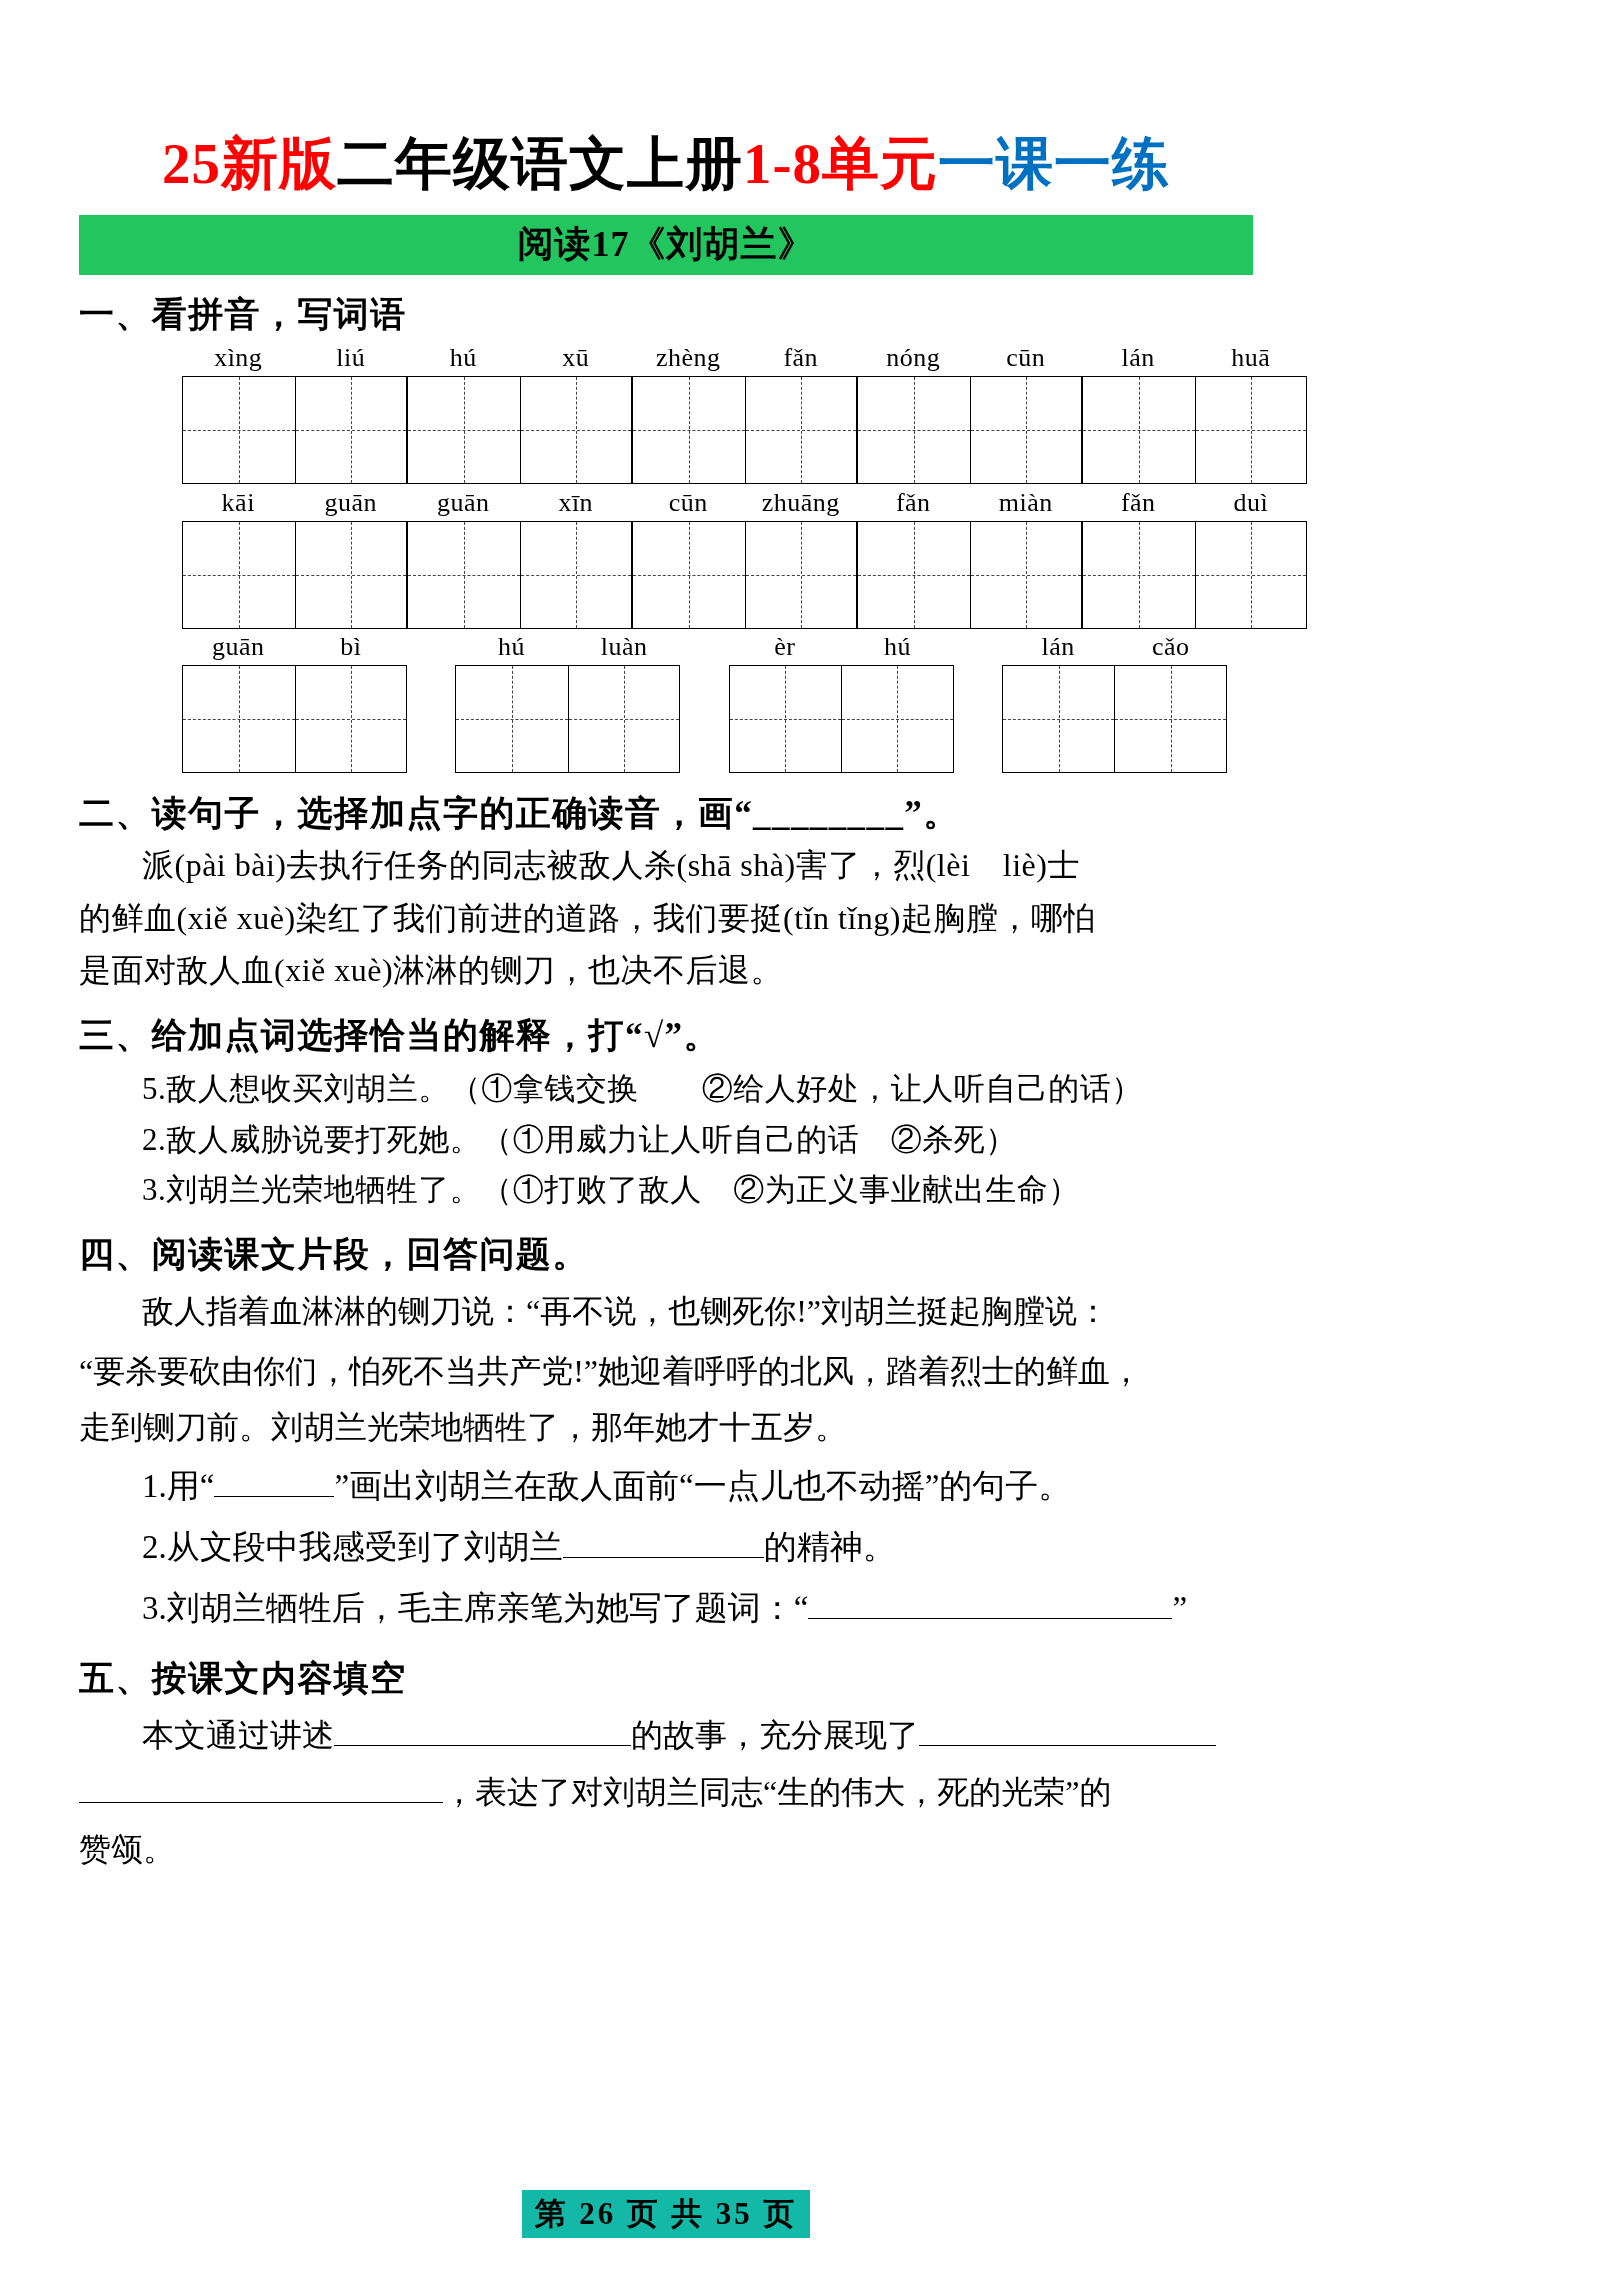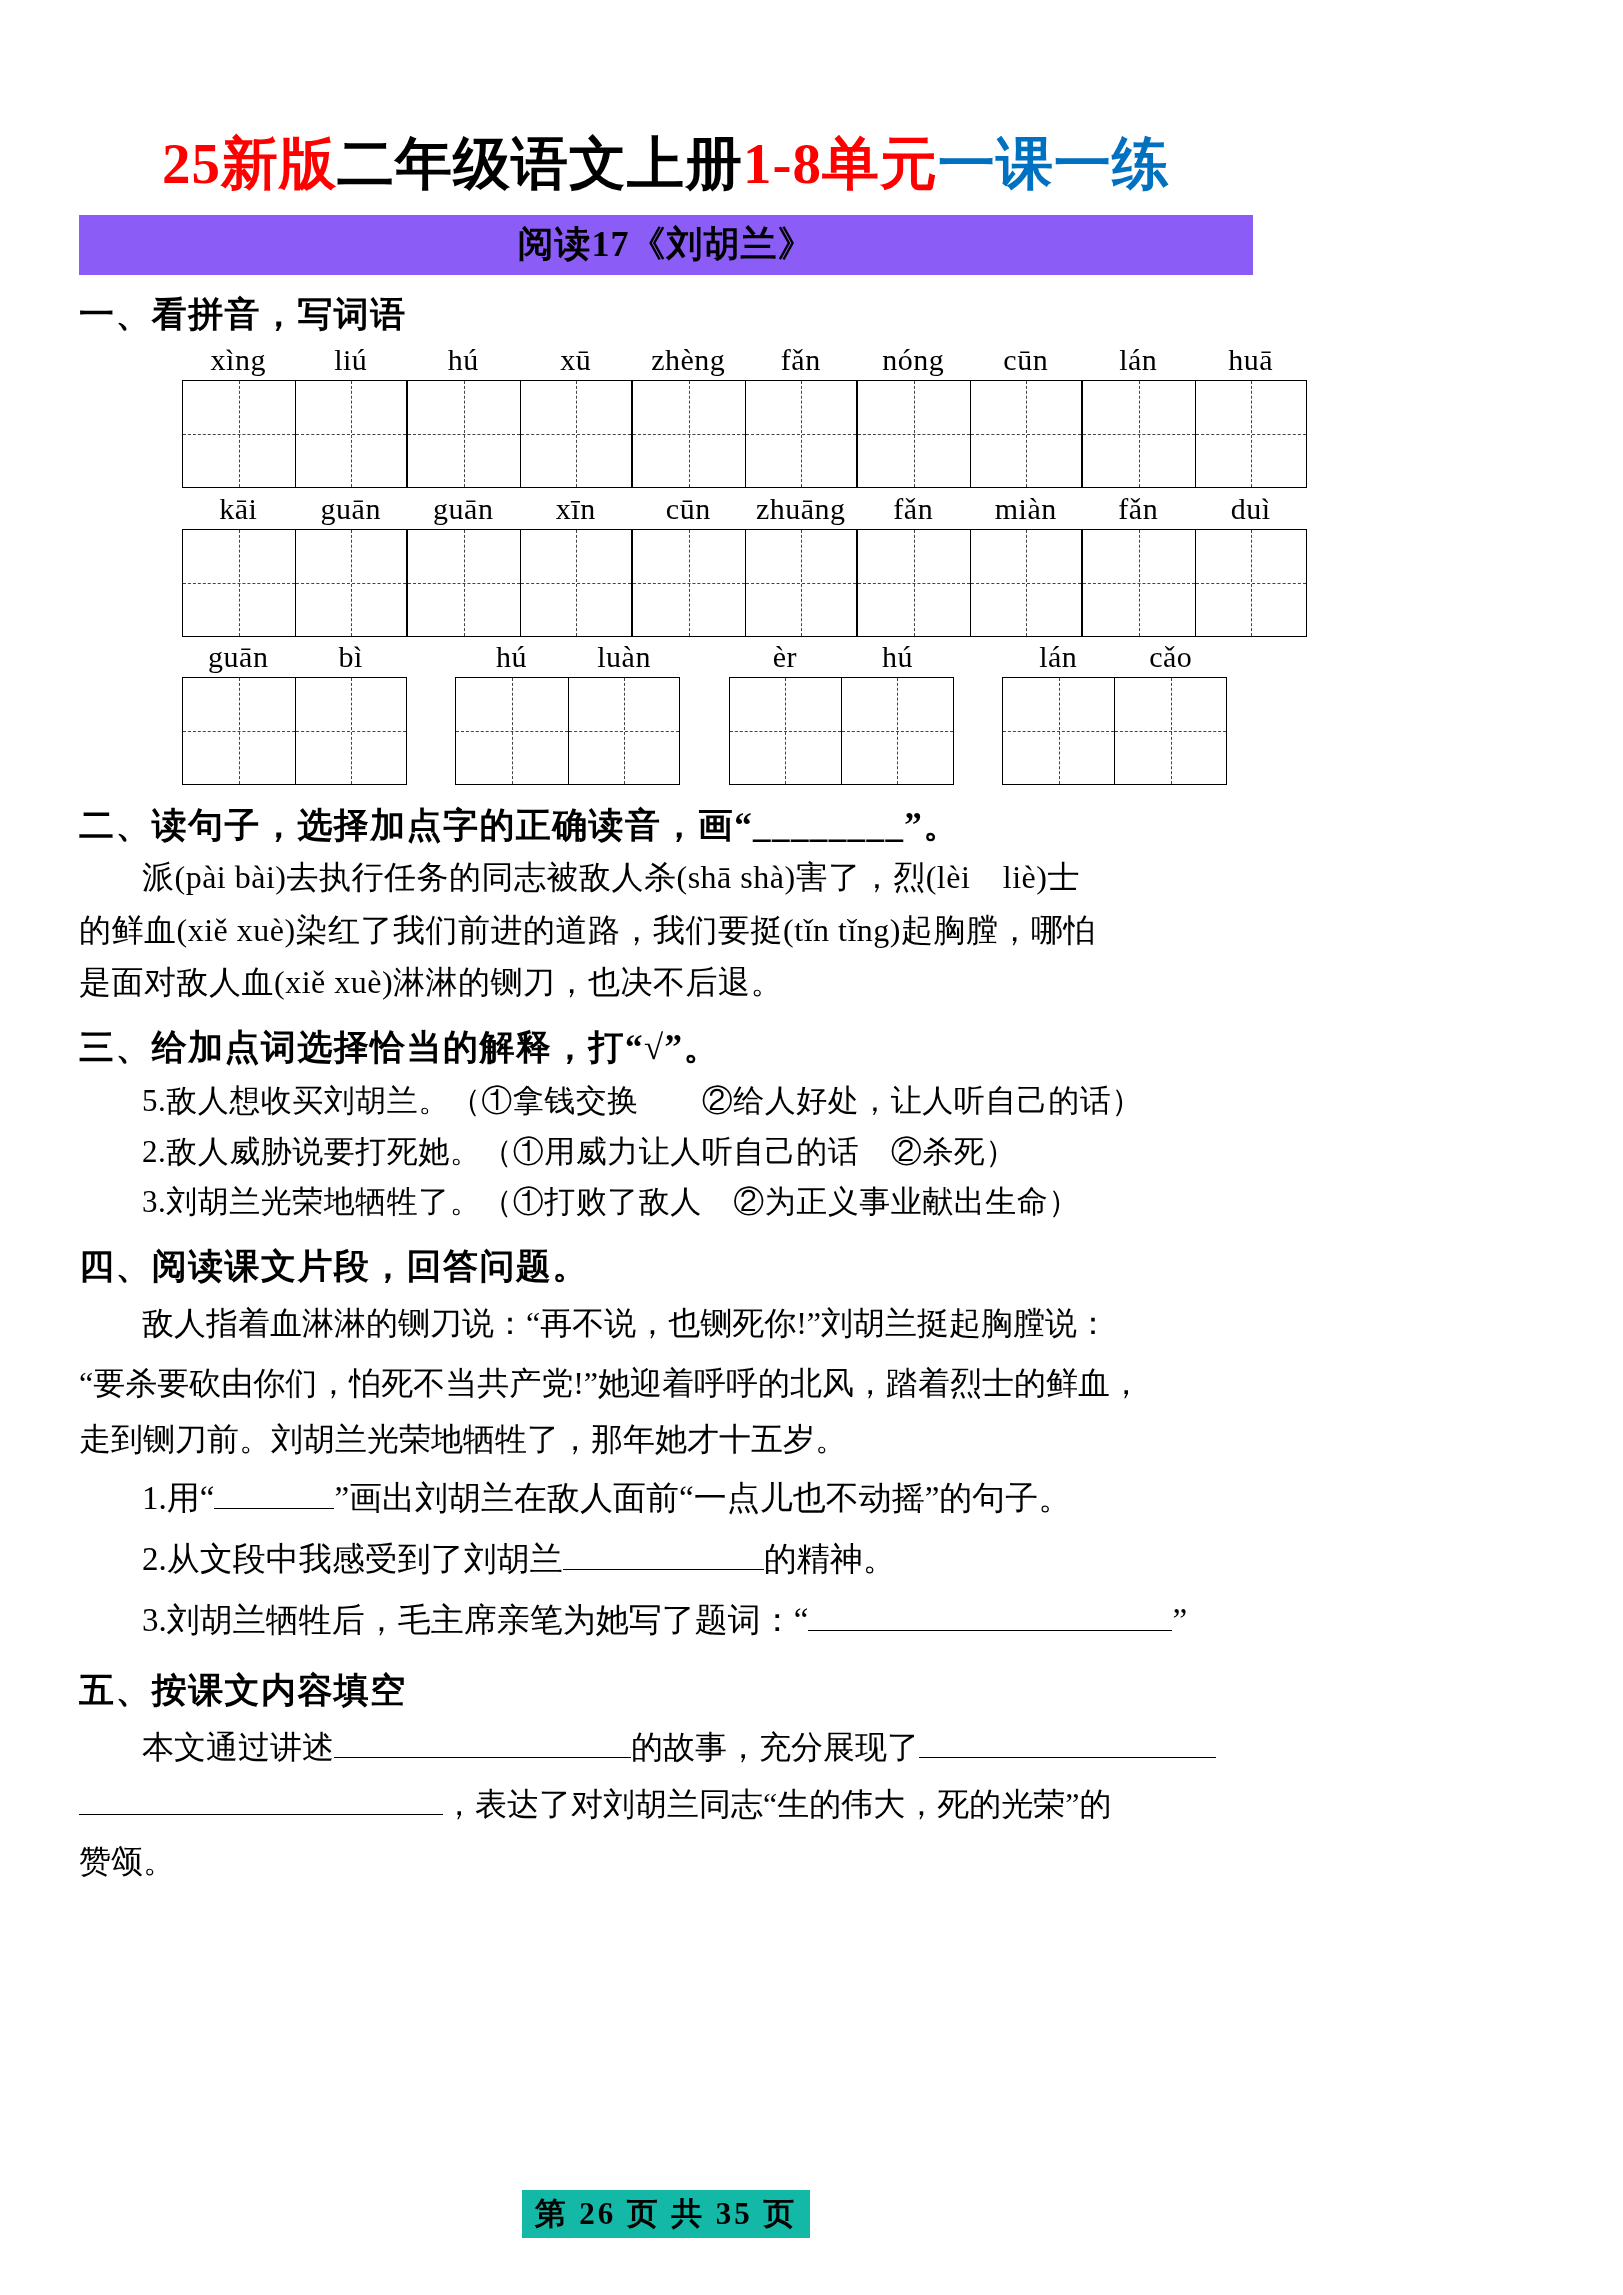--- a/index.html
+++ b/index.html
@@ -34,21 +34,21 @@
     letter-spacing: 1px;
     line-height: 1.05;
   }
   .t-red   { color: #ff0000; }
   .t-black { color: #000000; }
   .t-blue  { color: #0070c0; }
 
   
   .banner {
     margin-top: 21px;
-    background: #8b5cf6;
+    background: #22c55e;
     height: 60px;
     display: flex;
     align-items: center;
     justify-content: center;
   }
   .banner-text {
     font-size: 36px;
     font-weight: bold;
     color: #000;
     letter-spacing: 1px;
@@ -68,21 +68,21 @@
   .py-row {
     display: flex;
     justify-content: space-between;
     padding: 0 26px 0 103px;
     box-sizing: border-box;
   }
   .py-group { width: 225px; }
   .py-labels {
     display: flex;
     justify-content: space-around;
-    font-size: 30px;
+    font-size: 26px;
     font-family: "Liberation Serif", serif;
     letter-spacing: 0.5px;
     margin-bottom: 2.9px;
     align-items: flex-end;
   }
   .py-labels span { width: 50%; text-align: center; }
   .grid-pair {
     display: flex;
     width: 225px;
     height: 108px;

